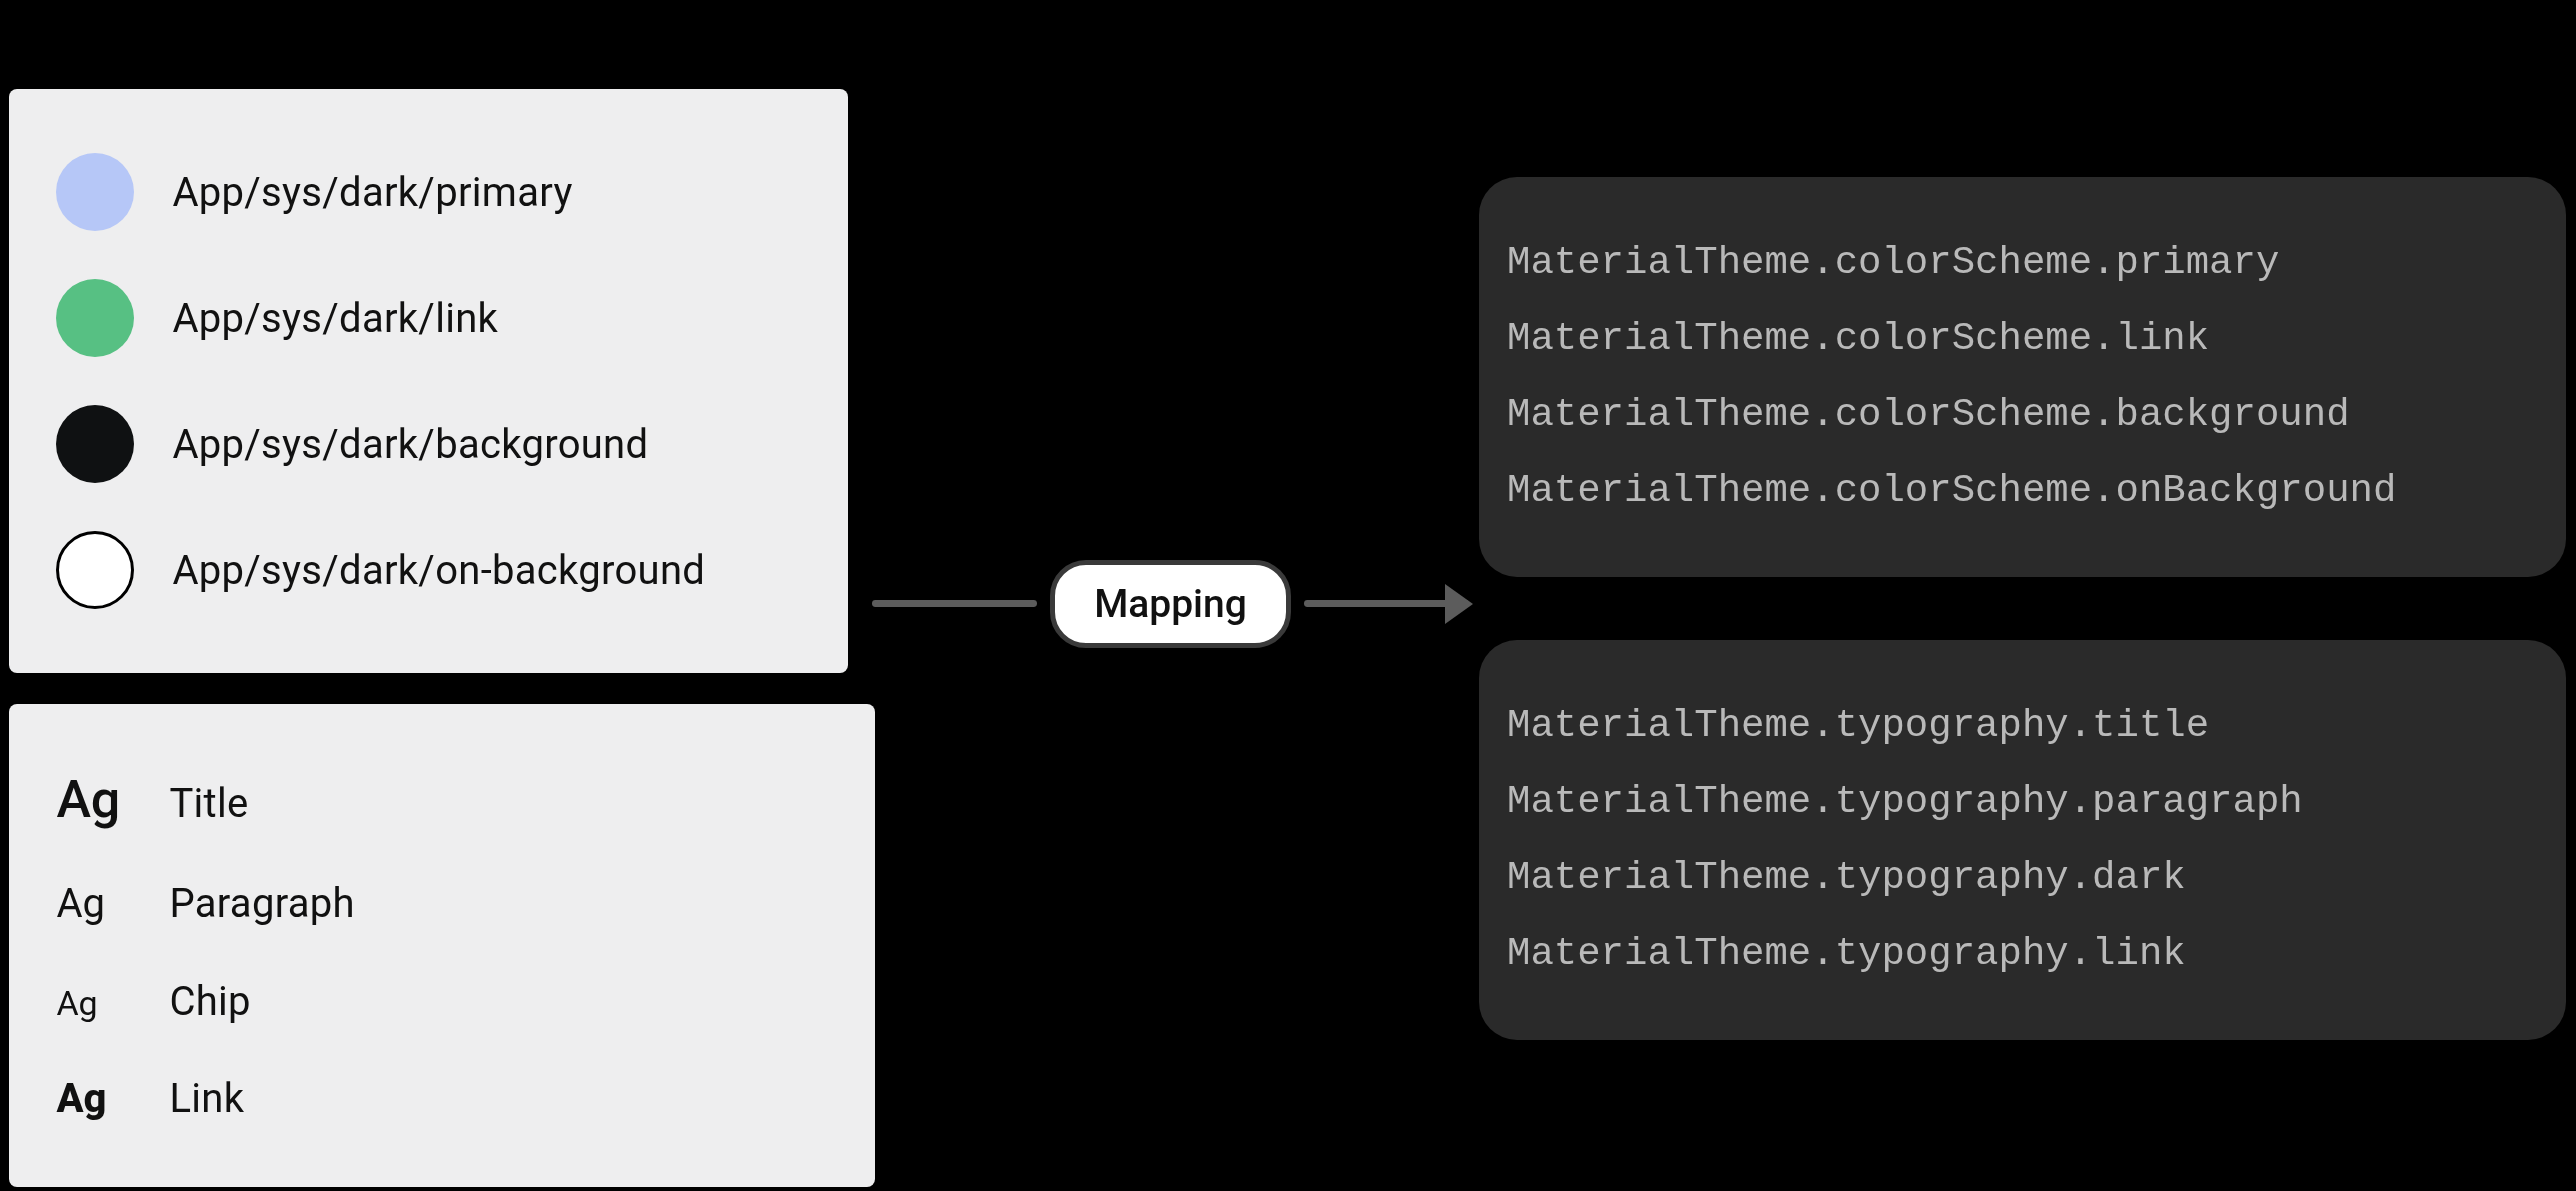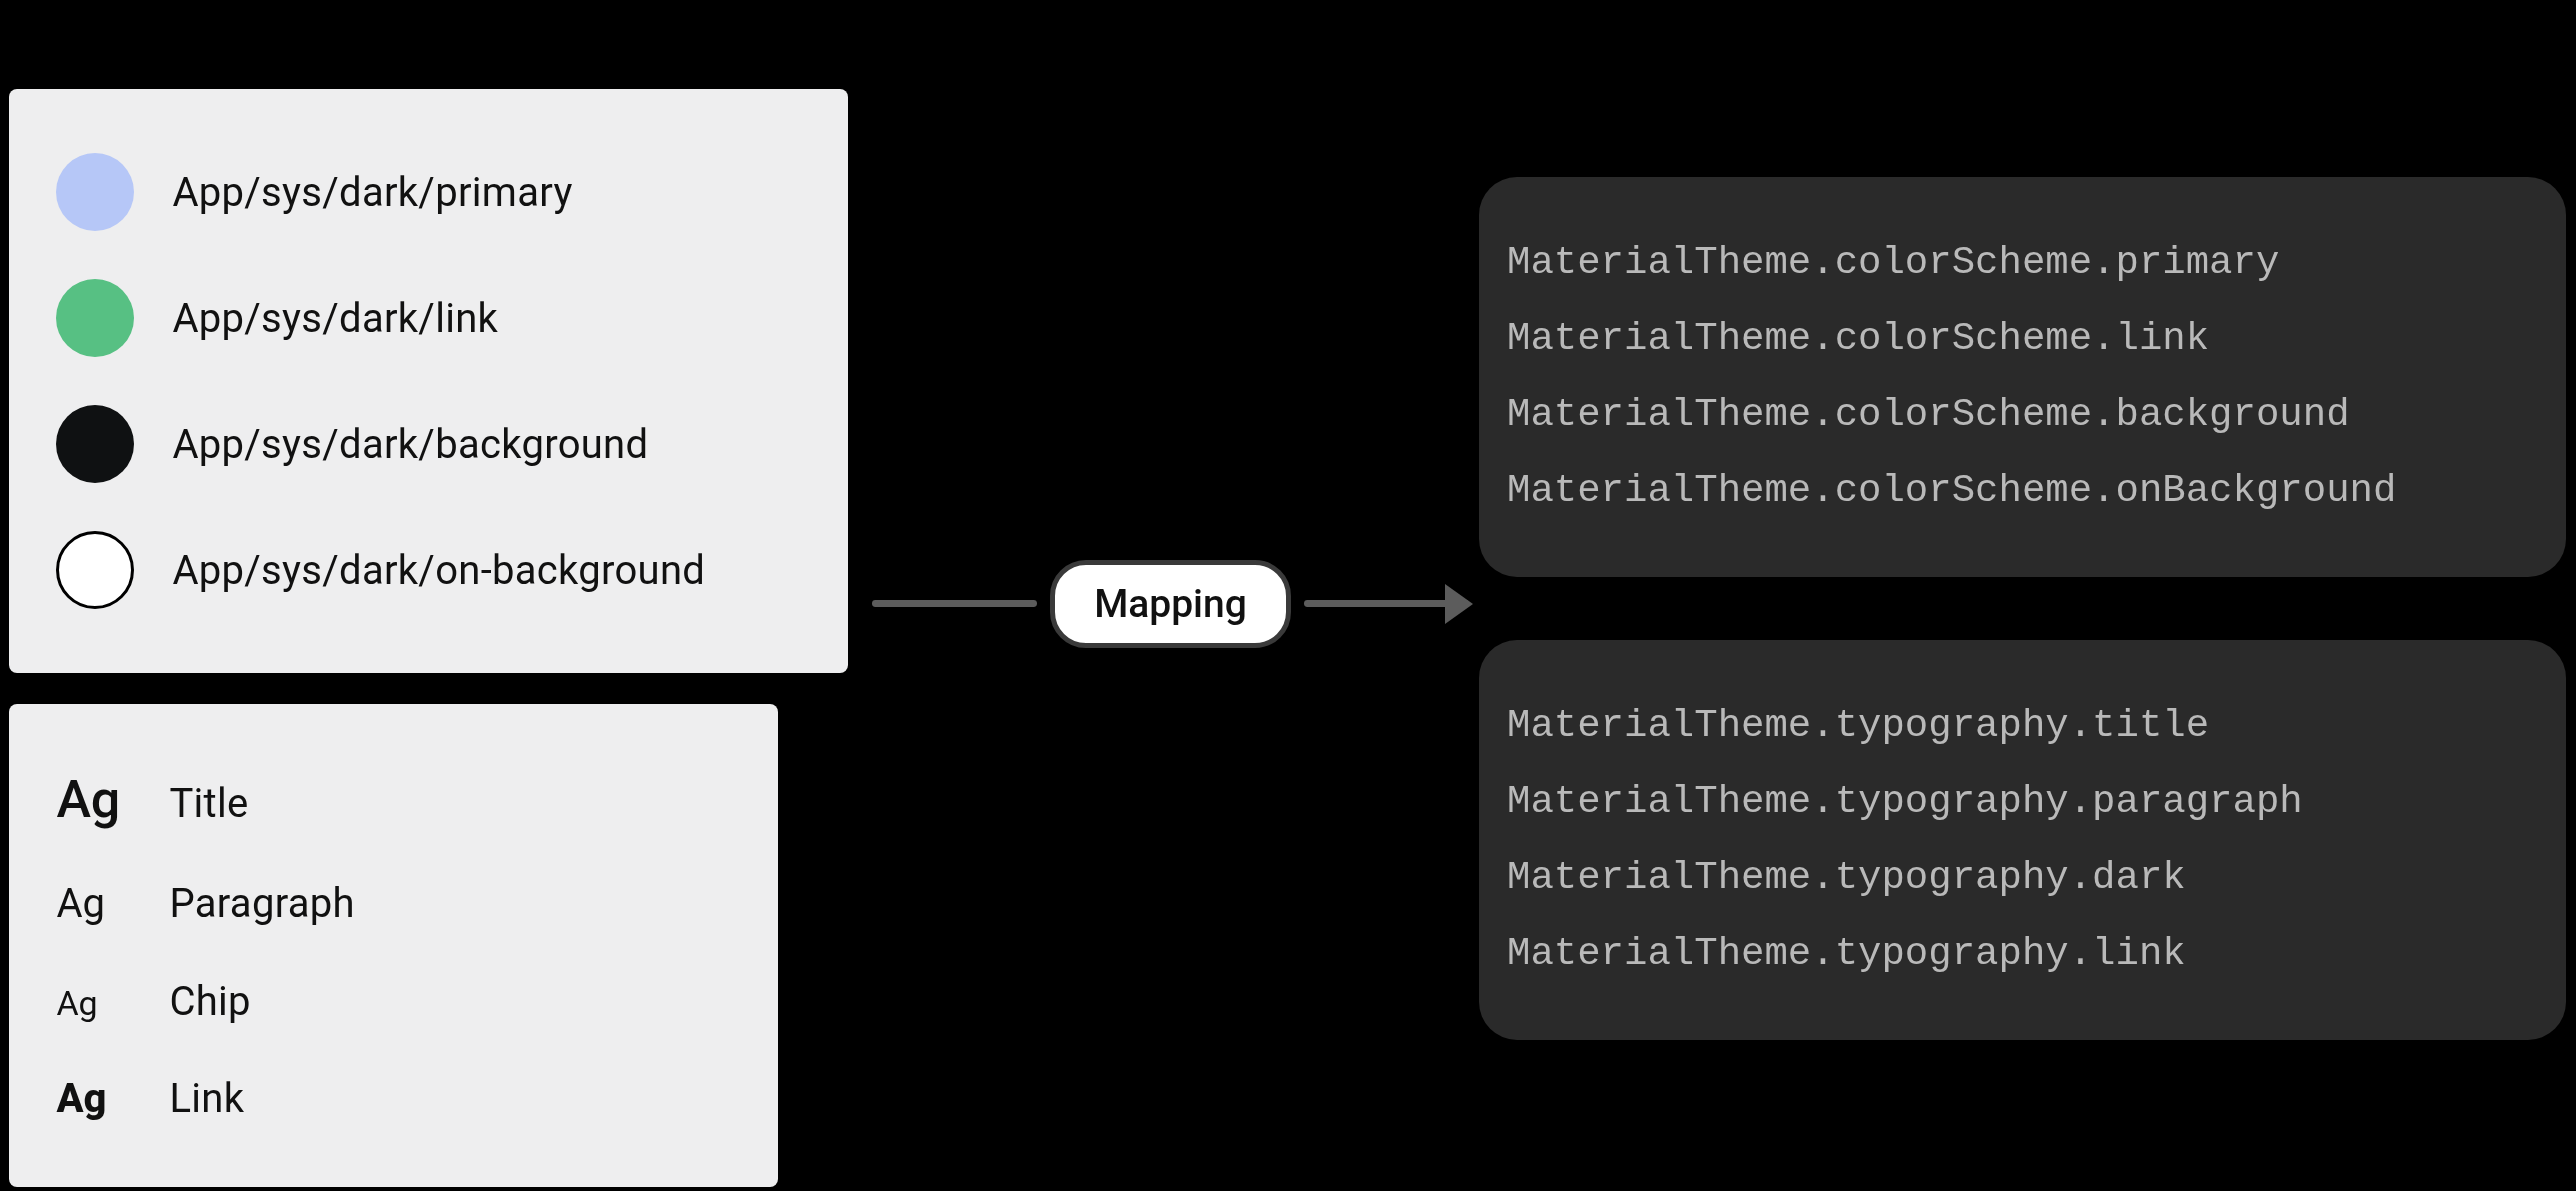--- a/index.html
+++ b/index.html
@@ -48,21 +48,21 @@
   }
   .color-label, .typo-label {
     font-size: 40px;
     color: #111;
     letter-spacing: 0.3px;
   }
   
   #panel-typo {
     left: 9.4px;
     top: 704px;
-    width: 769px;
+    width: 866px;
     height: 483px;
     display: flex;
     flex-direction: column;
     justify-content: space-around;
   }
   .typo-row {
     display: flex;
     align-items: baseline;
     gap: 32px;
   }

